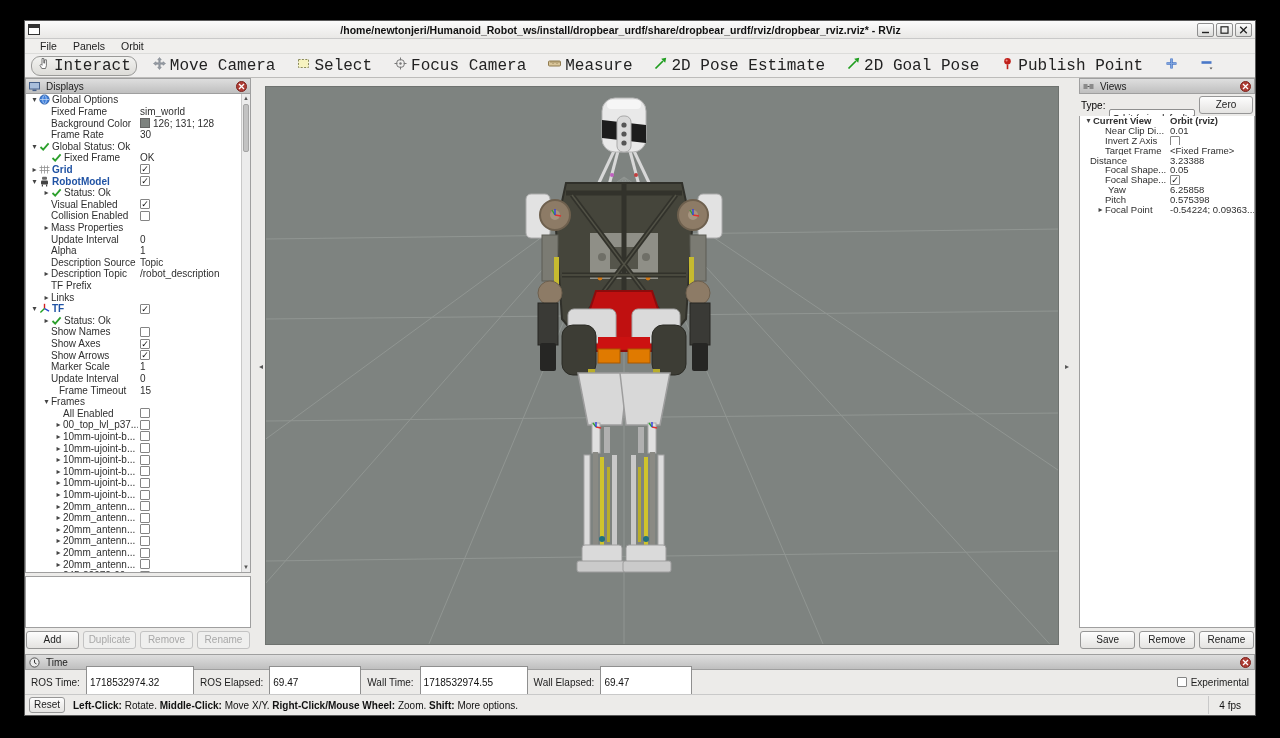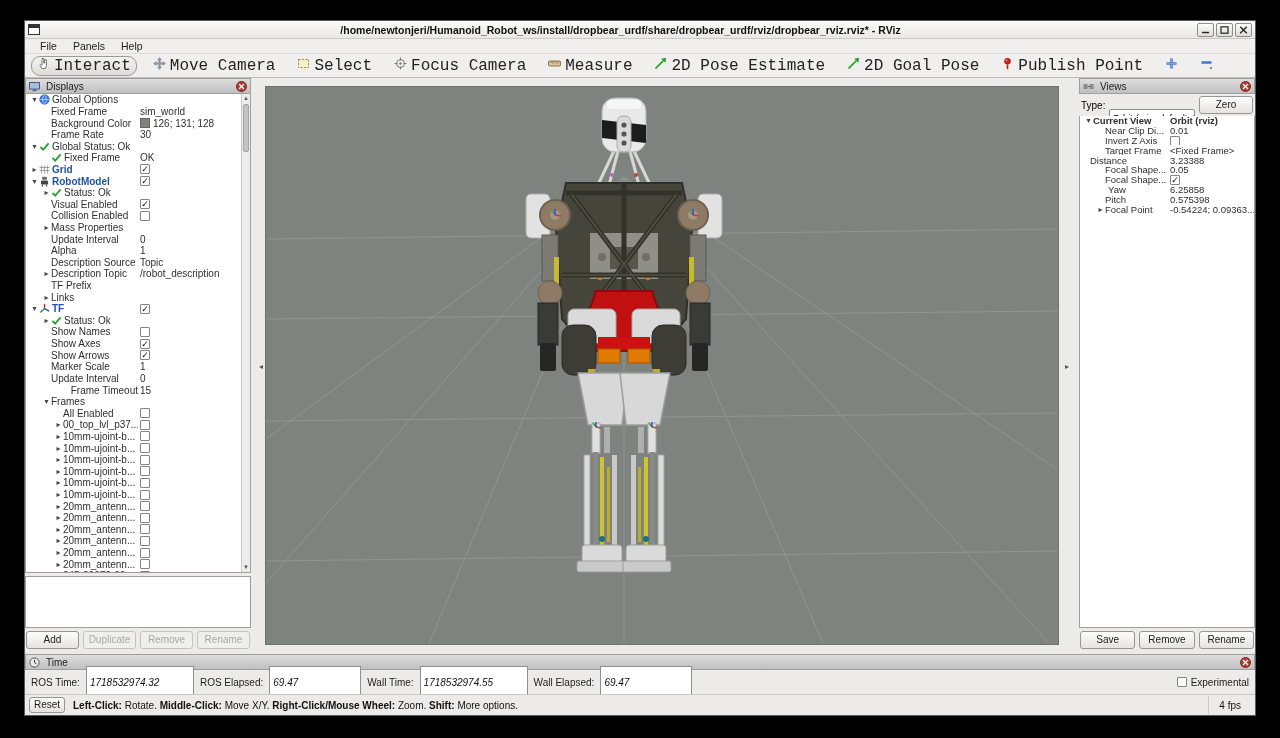--- a/index.html
+++ b/index.html
@@ -90,21 +90,21 @@
   .dropdown .dd-arrow { margin-left:auto; font-size:7px; color:#444; }
   .zero-btn { width:54px; flex:none; }
   #views-tree { flex:1; }
   #views-tree .trow { height:9.8px; font-size:9.5px; }
 
   
   #time-panel { flex:none; margin-top:2px; }
   .time-body { height:24px; background:#ecebe9; display:flex; align-items:center; padding:0 6px; gap:6px;
                font-size:10px; color:#222; }
   .tp-input { height:32px; background:#fff; border:1px solid #8f8f8f; font-size:10px;
-              font-family:"Liberation Sans", sans-serif; padding:0 3px; color:#111;font-style:italic; }
+              font-family:"Liberation Sans", sans-serif; padding:0 3px; color:#111; }
   .tp-spacer { flex:1; }
   .exp-check { display:flex; align-items:center; gap:4px; }
 
   
   .statusbar { height:21px; background:#ecebe9; border-top:1px solid #c9c9c9; display:flex;
                align-items:center; padding:1px 4px; font-size:10px; color:#111; gap:8px; }
   .reset-btn { flex:none; width:36px; height:16px; line-height:14px; }
   .status-text { flex:1; white-space:nowrap; overflow:hidden; }
   .status-text .b { font-weight:bold; }
   .fps { flex:none; padding:0 10px; border-left:1px solid #c9c9c9; height:100%;
@@ -135,21 +135,21 @@
           <svg width="9" height="8" viewBox="0 0 9 8">
             <path d="M1.2 0.8 L7.8 7.2 M7.8 0.8 L1.2 7.2" stroke="#222" stroke-width="1.3"></path>
           </svg>
         </span>
       </span>
   </div>
 
   <div class="menubar">
     <span class="menu-item">File</span>
     <span class="menu-item">Panels</span>
-    <span class="menu-item">Help</span>
+    <span class="menu-item">Orbit</span>
   </div>
 
   <div class="toolbar" id="toolbar">
       <span class="tool-btn selected">
         <span><svg width="13" height="13" viewBox="0 0 13 13">
             <path d="M5 1.5h1.8v4.6h0.8V2.8h1.8v6l-0.9 2.7H4.8L3 8.3l1-1 1 1z" fill="#fdfdfd" stroke="#555" stroke-width="0.8"></path>
           </svg></span>
         <span>Interact</span>
       </span>
       <span class="tool-btn">
@@ -489,21 +489,21 @@
           <div class="trow">
             <span class="tlabel" style="padding-left: 16px;">
               <span class="exp"></span>
               <span class="lbl">Update Interval</span>
             </span>
             <span class="tvalue">
               <span>0</span>
             </span>
           </div>
           <div class="trow">
-            <span class="tlabel" style="padding-left: 16px; justify-content: flex-end;">
+            <span class="tlabel" style="padding-left: 24px;">
               <span class="exp"></span>
               <span class="lbl">Frame Timeout</span>
             </span>
             <span class="tvalue">
               <span>15</span>
             </span>
           </div>
           <div class="trow">
             <span class="tlabel" style="padding-left: 16px;">
               <span class="exp">▾</span>

